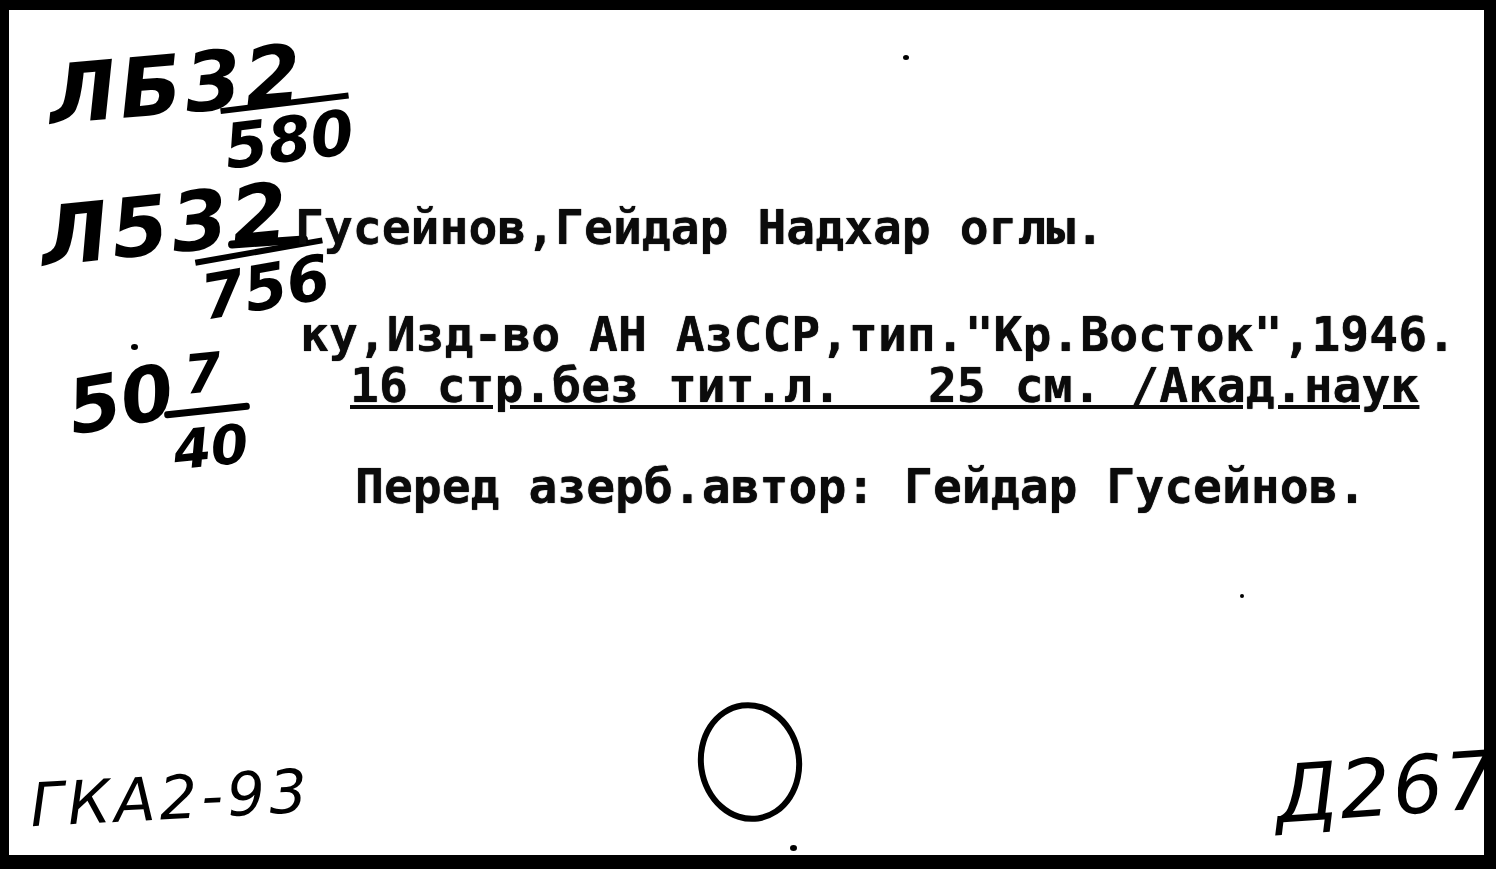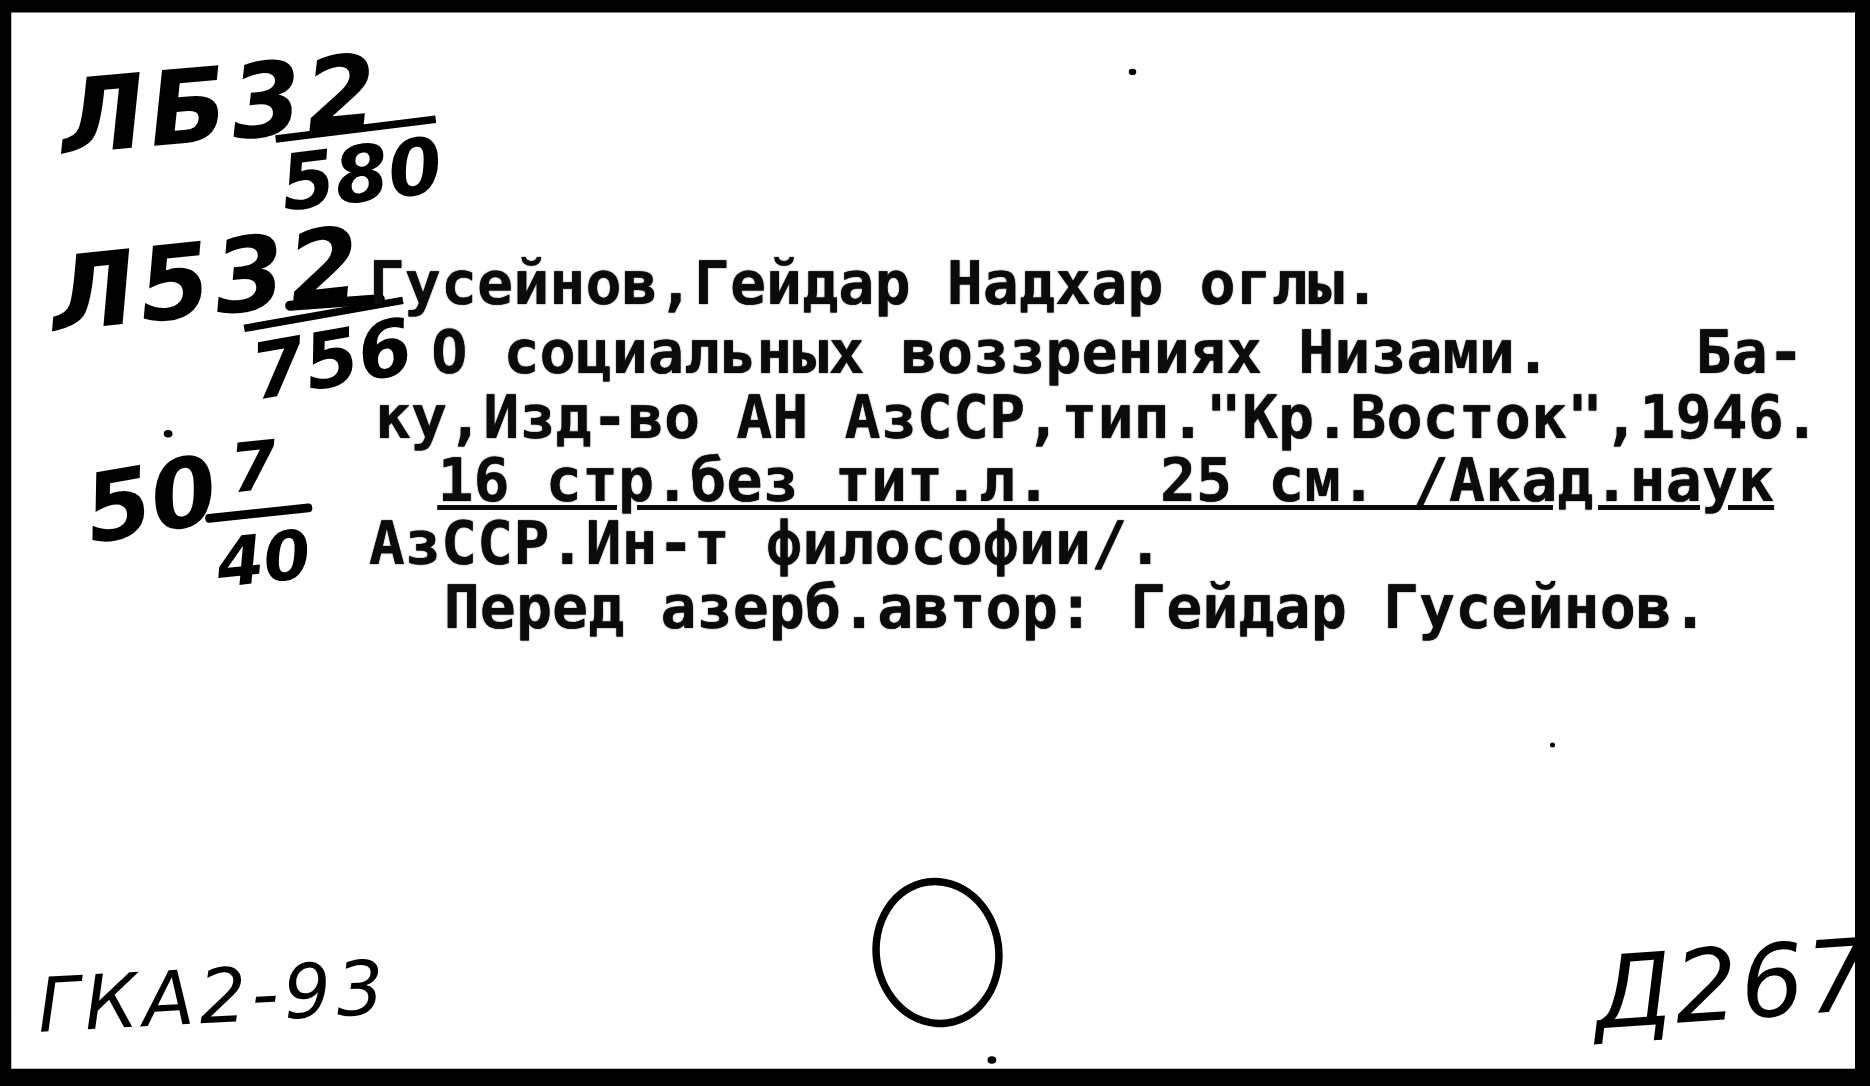--- a/index.html
+++ b/index.html
@@ -70,24 +70,22 @@
   <div class="hw overbar" style="left:200px; top:248px; font-size:62px; transform:rotate(-10deg);">756</div>
 
   <div class="hw" style="left:68px; top:362px; font-size:76px; transform:rotate(-10deg);">50</div>
   <div class="frac" style="left:164px; top:342px; transform:rotate(-6deg);">
     <span style="font-size:54px;">7</span>
     <span class="bar" style="width:86px;"></span>
     <span style="font-size:54px;">40</span>
   </div>
 
   <div class="typed" style="left:295px; top:203px;">Гусейнов,Гейдар Надхар оглы.</div>
-  <div class="typed" style="left:345px; top:258px;">О социальных воззрениях Низами.    Ба-</div>
   <div class="typed" style="left:300px; top:310px;">ку,Изд-во АН АзССР,тип."Кр.Восток",1946.</div>
   <div class="typed" style="left:350px; top:361px;text-decoration:underline;">16 стр.без тит.л.   25 см. /Акад.наук</div>
-  <div class="typed" style="left:295px; top:411px;">АзССР.Ин-т философии/.</div>
   <div class="typed" style="left:355px; top:462px;">Перед азерб.автор: Гейдар Гусейнов.</div>
 
   <div class="punch-circle"></div>
 
   <div class="hw hw-thin" style="left:30px; top:768px; font-size:60px; letter-spacing:4px; transform:rotate(-3deg);">ГКА2-93</div>
   <div class="hw hw-thin" style="left:1275px; top:748px; font-size:80px; letter-spacing:2px; transform:rotate(-4deg);">Д267</div>
 
   <div class="speck" style="left:903px; top:55px; width:6px; height:5px;"></div>
   <div class="speck" style="left:131px; top:344px; width:7px; height:6px;"></div>
   <div class="speck" style="left:790px; top:845px; width:7px; height:6px;"></div>

